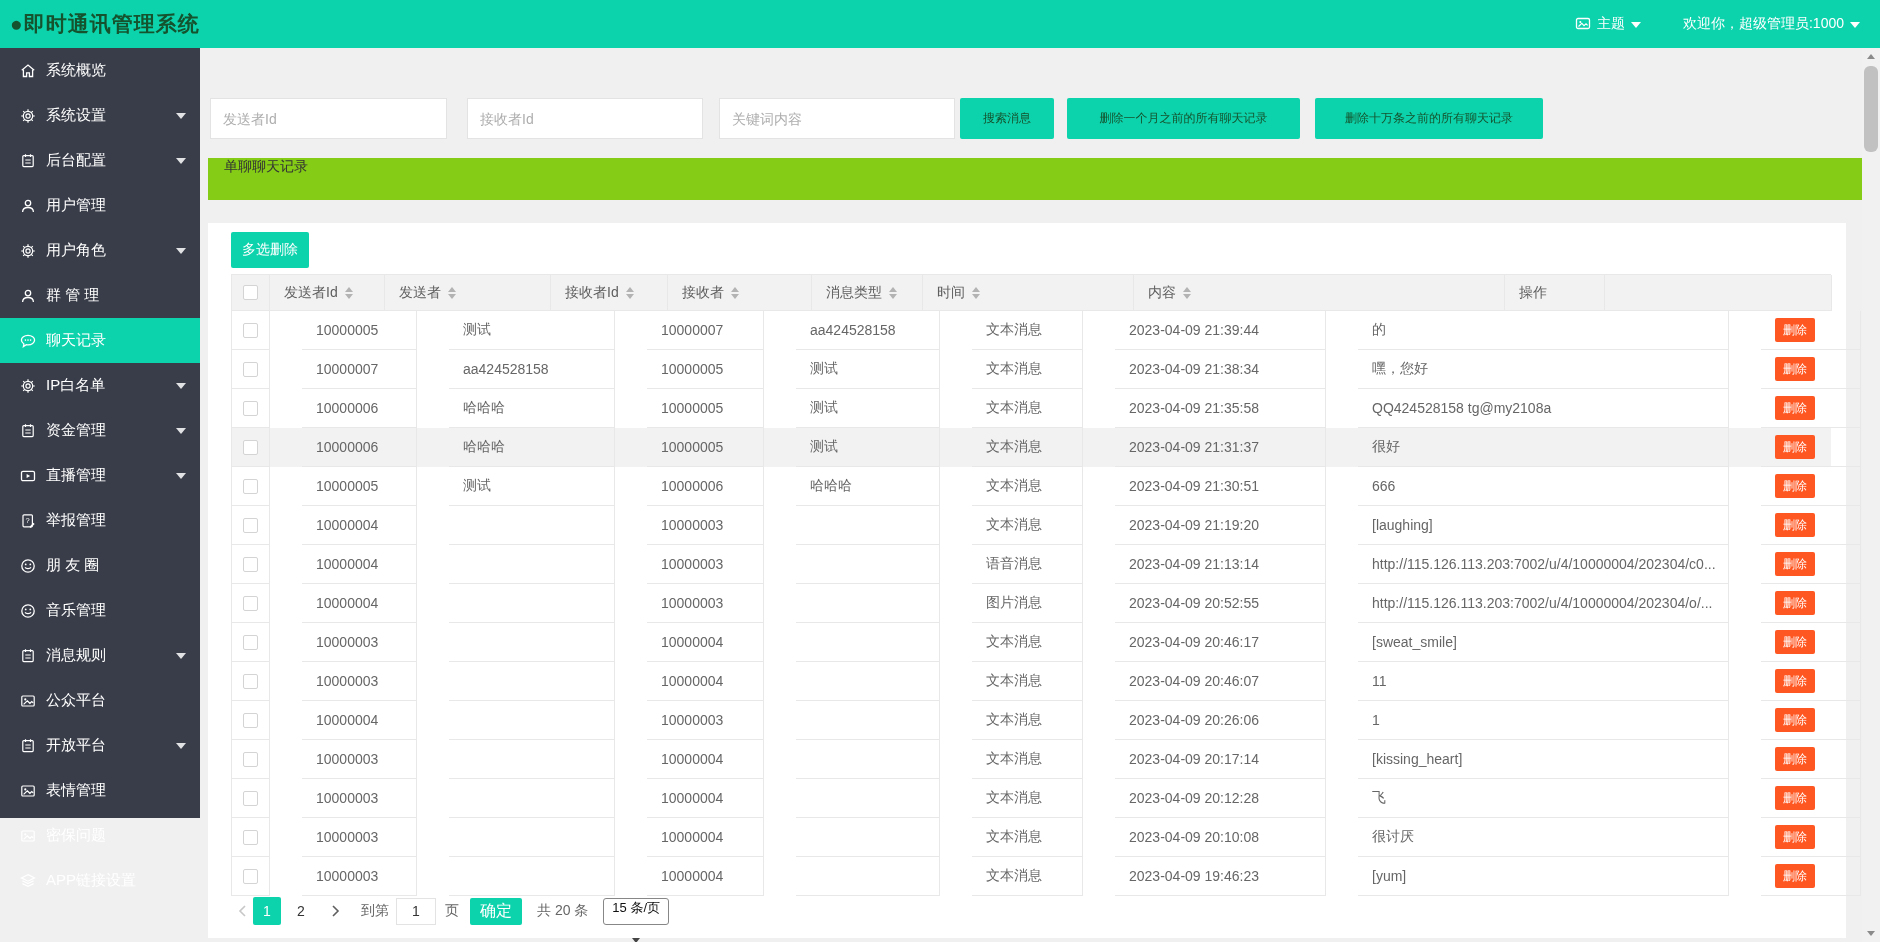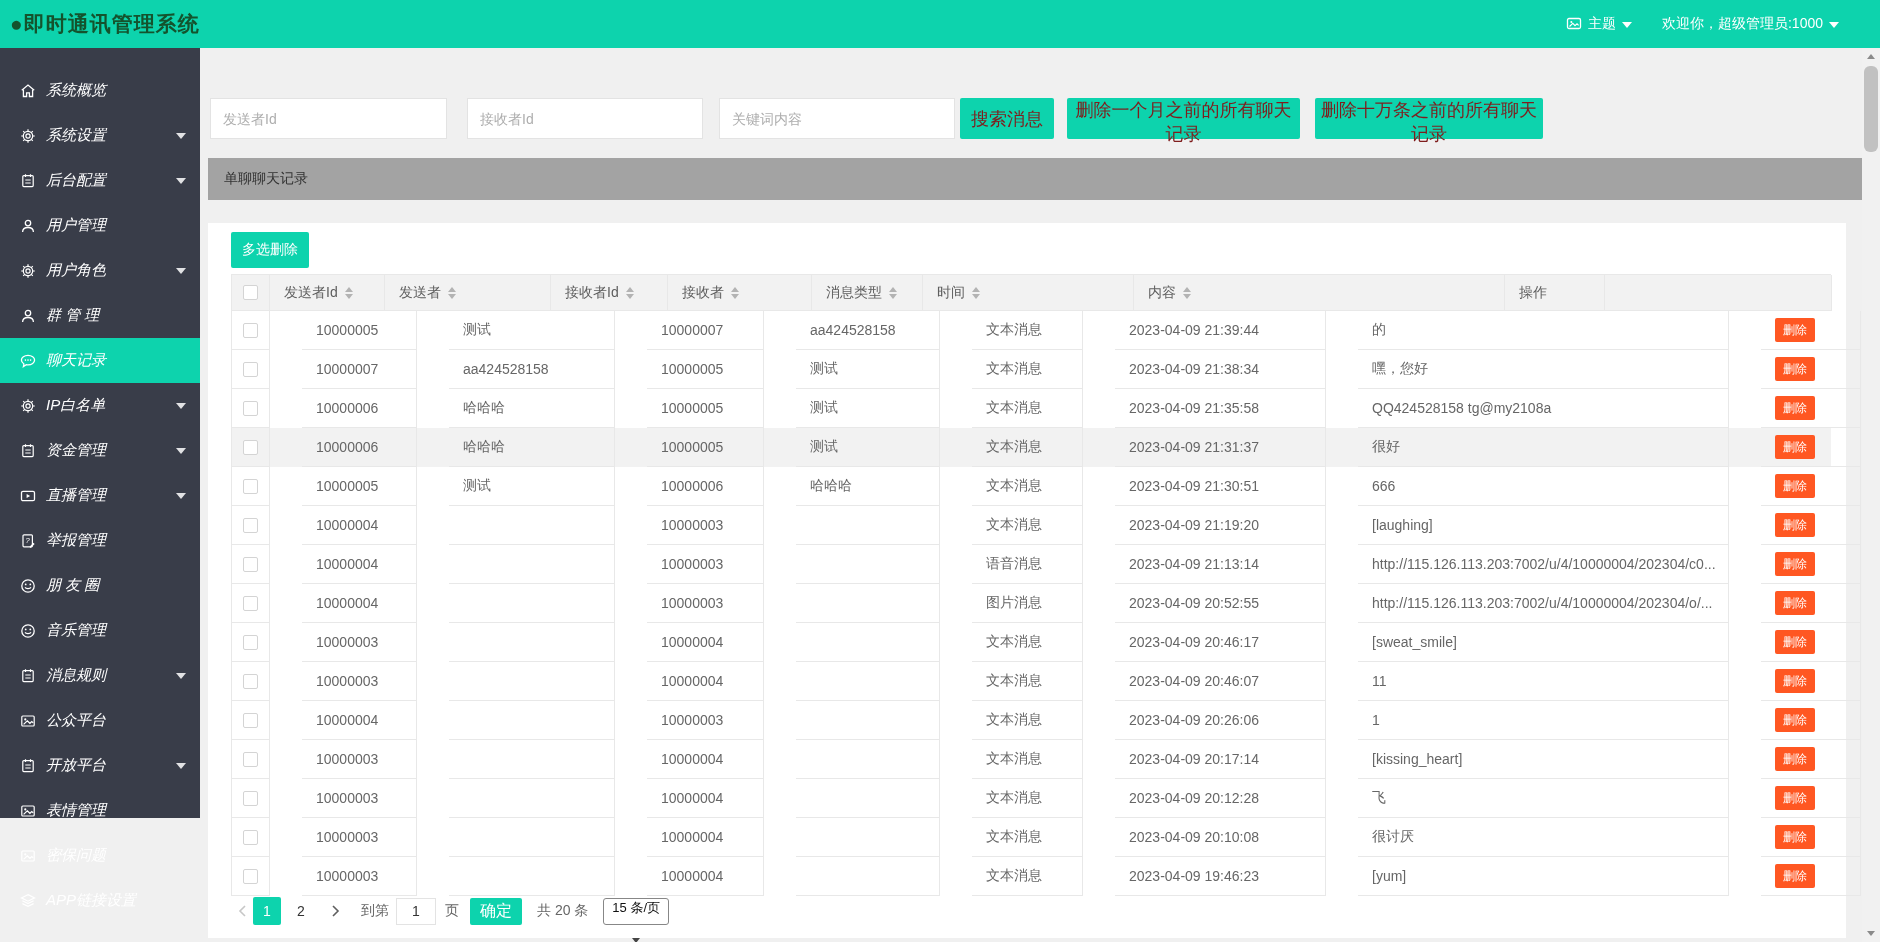--- a/index.html
+++ b/index.html
@@ -14,26 +14,26 @@
   body{
     position:relative;overflow:hidden;background:#f0f0f0;
     font-family:"Liberation Sans","DejaVu Sans",sans-serif;color:#666;
   }
   .icn{display:inline-flex;align-items:center;justify-content:center;}
   .icn svg{display:block;}
 
   
   .topbar{position:absolute;left:0;top:0;width:1880px;height:48px;background:var(--accent);display:flex;align-items:center;z-index:30;}
   .logo{color:#14532d;font-size:21px;font-weight:bold;padding-left:10px;letter-spacing:1px;}
-  .top-right{margin-left:auto;display:flex;align-items:center;gap:30px;padding-right:41px;color:#fff;font-size:14px;}
+  .top-right{margin-left:auto;display:flex;align-items:center;gap:42px;padding-right:20px;color:#fff;font-size:14px;}
   .top-item{display:flex;align-items:center;gap:6px;cursor:pointer;}
   .caret-down{width:0;height:0;border:5px solid transparent;border-top:6px solid #fff;margin-top:6px;}
 
   
-  .sidebar{position:absolute;left:0;top:48px;width:200px;height:770px;background:var(--sidebar);padding-top:20px;z-index:20;font-style:italic;}
+  .sidebar{position:absolute;left:0;top:48px;width:200px;height:770px;background:var(--sidebar);padding-top:0;z-index:20;}
   .side-item{height:45px;position:relative;display:flex;align-items:center;color:#fff;font-size:15px;cursor:pointer;}
   .side-item .icn{position:absolute;left:20px;width:16px;height:16px;color:#fff;}
   .side-item .lbl{padding-left:46px;white-space:nowrap;}
   .side-item .caret-side{position:absolute;right:14px;width:0;height:0;border:5px solid transparent;border-top:6px solid rgba(255,255,255,.85);margin-top:6px;}
   .side-item.active{background:var(--accent);}
 
   
   .scrollbar{position:absolute;right:0;top:48px;width:18px;height:894px;background:#f1f1f1;z-index:25;}
   .sb-arrow{position:absolute;left:0;width:18px;height:16px;display:flex;align-items:center;justify-content:center;}
   .sb-arrow.up{top:0;}
@@ -41,27 +41,27 @@
   .sb-tri-up{width:0;height:0;border:4px solid transparent;border-bottom:5px solid #8a8a8a;margin-bottom:3px;}
   .sb-tri-down{width:0;height:0;border:4px solid transparent;border-top:5px solid #8a8a8a;margin-top:3px;}
   .sb-thumb{position:absolute;left:2px;top:18px;width:14px;height:86px;background:#c1c1c1;border-radius:6px;}
 
   
   .s-input{position:absolute;top:98px;height:41px;background:#fff;border:1px solid #e3e3e3;padding:0 12px;font-size:14px;color:#333;outline:none;}
   .s-input::placeholder{color:#aeaeae;}
   #in-sender{left:210px;width:237px;}
   #in-receiver{left:467px;width:236px;}
   #in-keyword{left:719px;width:236px;}
-  .s-btn{position:absolute;top:98px;height:41px;border:none;background:var(--accent);color:#7f1d1d;font-size:18px;border-radius:2px;cursor:pointer;font-family:inherit;}
+  .s-btn{position:absolute;top:98px;height:41px;border:none;background:var(--accent);color:#14532d;font-size:12px;border-radius:2px;cursor:pointer;font-family:inherit;}
   #btn-search{left:960px;width:94px;}
   #btn-del-month{left:1067px;width:233px;}
   #btn-del-100k{left:1315px;width:228px;}
 
   
-  .titlebar{position:absolute;left:208px;top:158px;width:1654px;height:42px;background:#a3a3a3;display:flex;align-items:center;padding-left:16px;font-size:14px;color:#333;}
+  .titlebar{position:absolute;left:208px;top:158px;width:1654px;height:42px;background:#84cc16;display:flex;padding-left:16px;font-size:14px;color:#333;}
 
   
   .card{position:absolute;left:208px;top:223px;width:1638px;height:715px;background:#fff;padding-left:40px;}
   .multi-del{position:absolute;left:23px;top:9px;width:78px;height:36px;background:var(--accent);color:#fff;border:none;border-radius:2px;font-size:14px;cursor:pointer;font-family:inherit;}
 
   
   .table{position:absolute;left:23px;top:51px;width:1600px;border-left:1px solid var(--border);border-top:1px solid var(--border);}
   .t-head{display:grid;grid-template-columns:var(--cols);height:36px;background:#f2f2f2;}
   .t-row{display:grid;grid-template-columns:var(--cols);height:39px;background:#fff;gap:32px;}
   .t-row.hl{background:#f2f2f2;}

